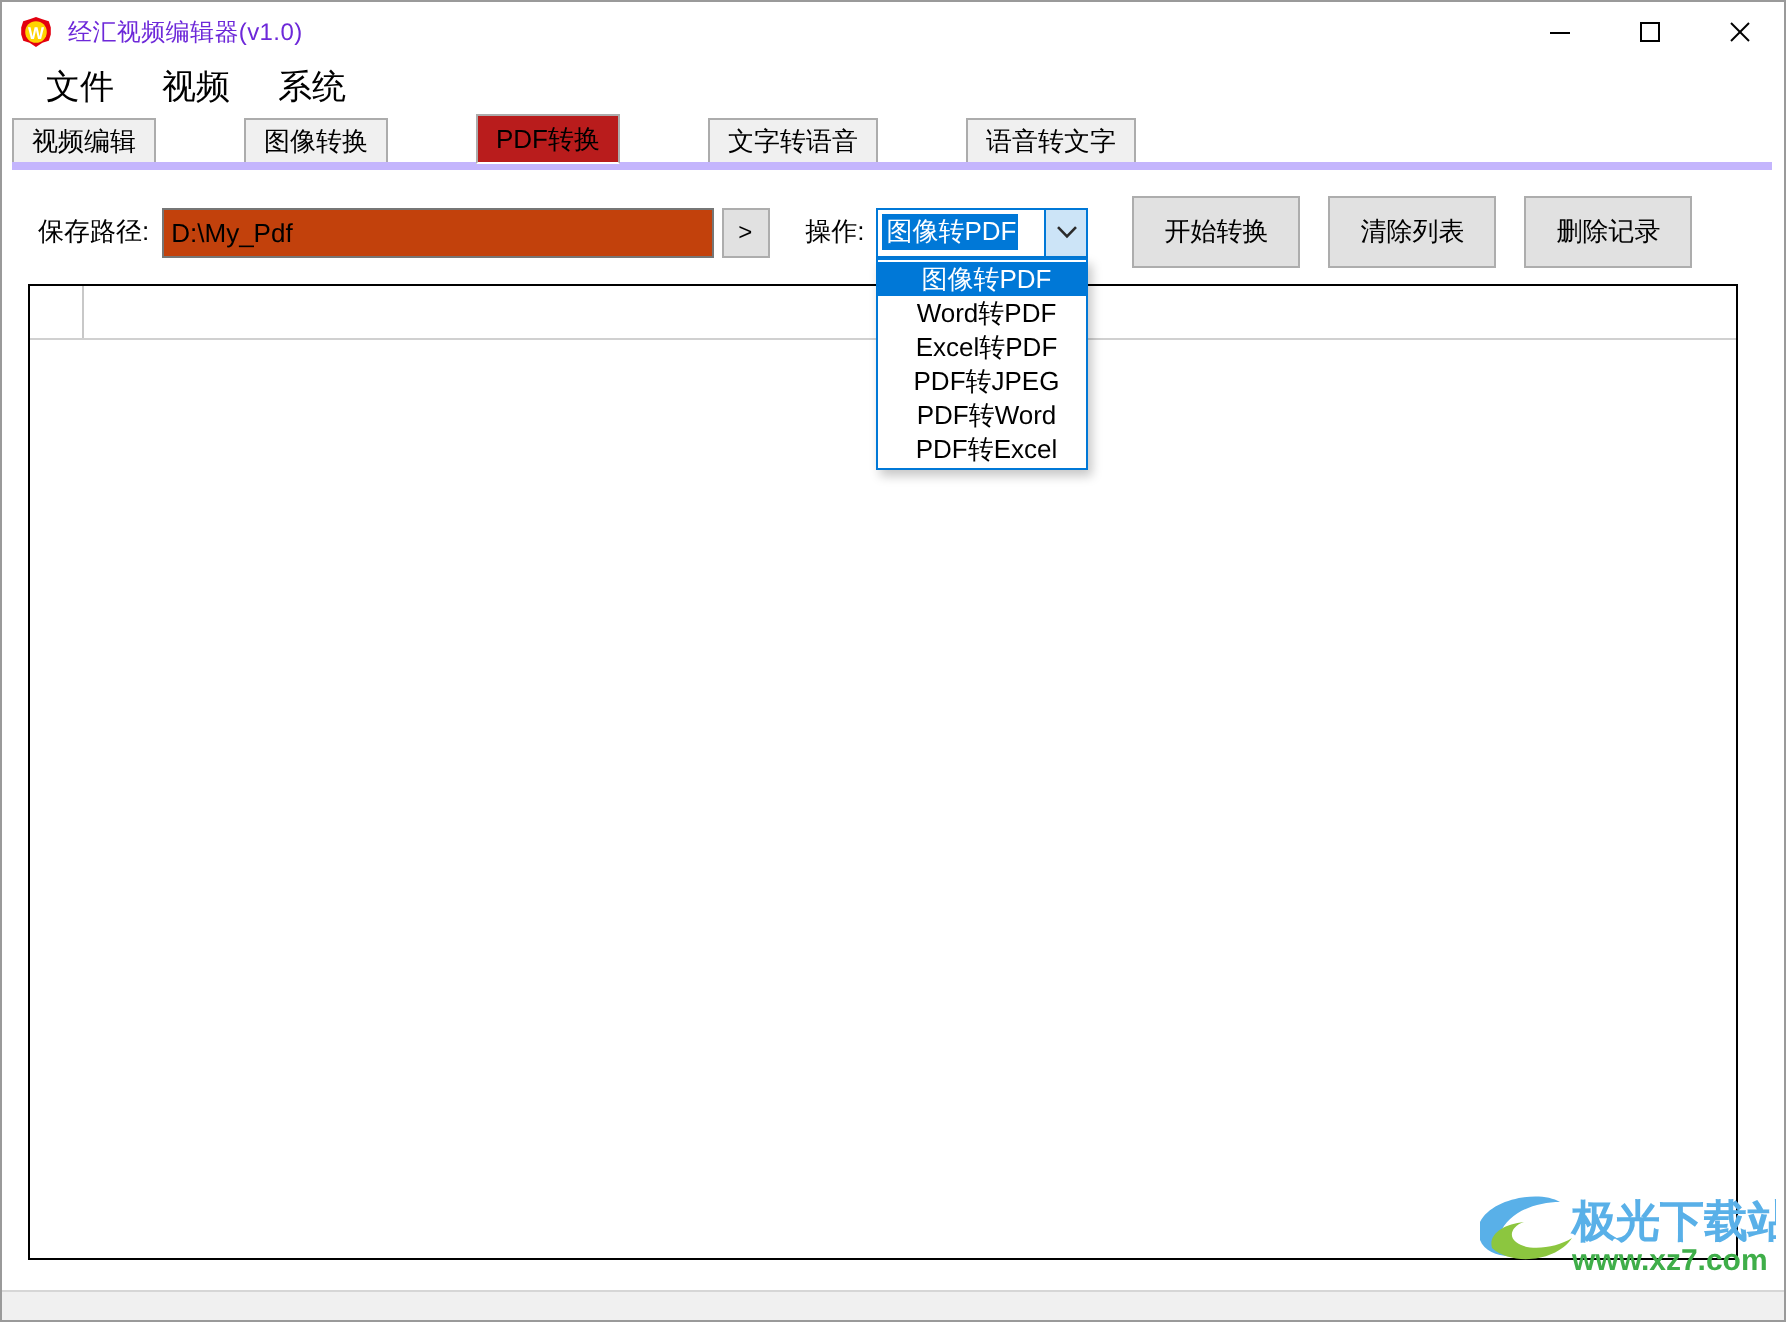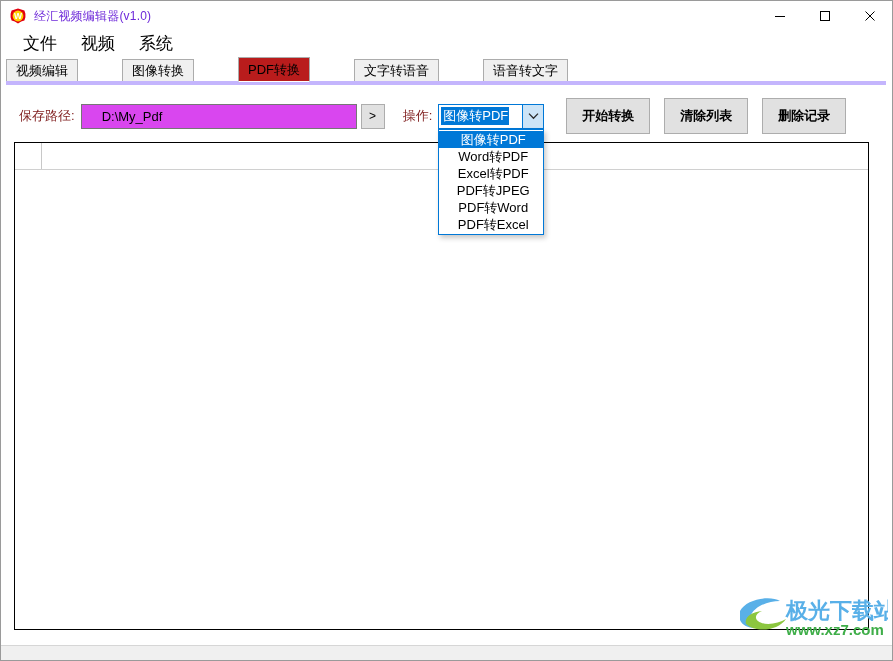--- a/index.html
+++ b/index.html
@@ -137,33 +137,33 @@
     position: absolute;
     left: 0; top: 13px;
     width: 100%;
     height: 36px;
     display: flex;
     align-items: center;
   }
   .field-label {
     font-size: 13px;
     white-space: nowrap;
-    color: #7f1d1d;
+    color: #000000;
   }
   #path-label { margin-left: 18px; margin-right: 6px; }
 
   #path-input {
     box-sizing: border-box;
     width: 276px;
     height: 25px;
     border: 1px solid #767676;
-    background: #d946ef;
+    background: #c2410c;
     font-family: "Liberation Sans", "DejaVu Sans", sans-serif;
     font-size: 13px;
-    padding: 0 20px;
+    padding: 0 4px;
     color: #000;
     outline: none;
   }
   #browse-btn {
     box-sizing: border-box;
     width: 24px;
     height: 25px;
     margin-left: 4px;
     background: #e1e1e1;
     border: 1px solid #adadad;
@@ -248,21 +248,20 @@
     min-width: 62px;
     margin-left: 14px;
     background: #e1e1e1;
     border: 1px solid #adadad;
     font-family: "Liberation Sans", "DejaVu Sans", sans-serif;
     font-size: 13px;
     color: #000;
     cursor: default;
     padding: 0 15px;
     white-space: nowrap;
-    font-weight: bold;
   }
   #btn-start { margin-left: 22px; }
 
   
   #grid {
     position: absolute;
     left: 13px;
     top: 57px;
     width: 855px;
     height: 488px;

